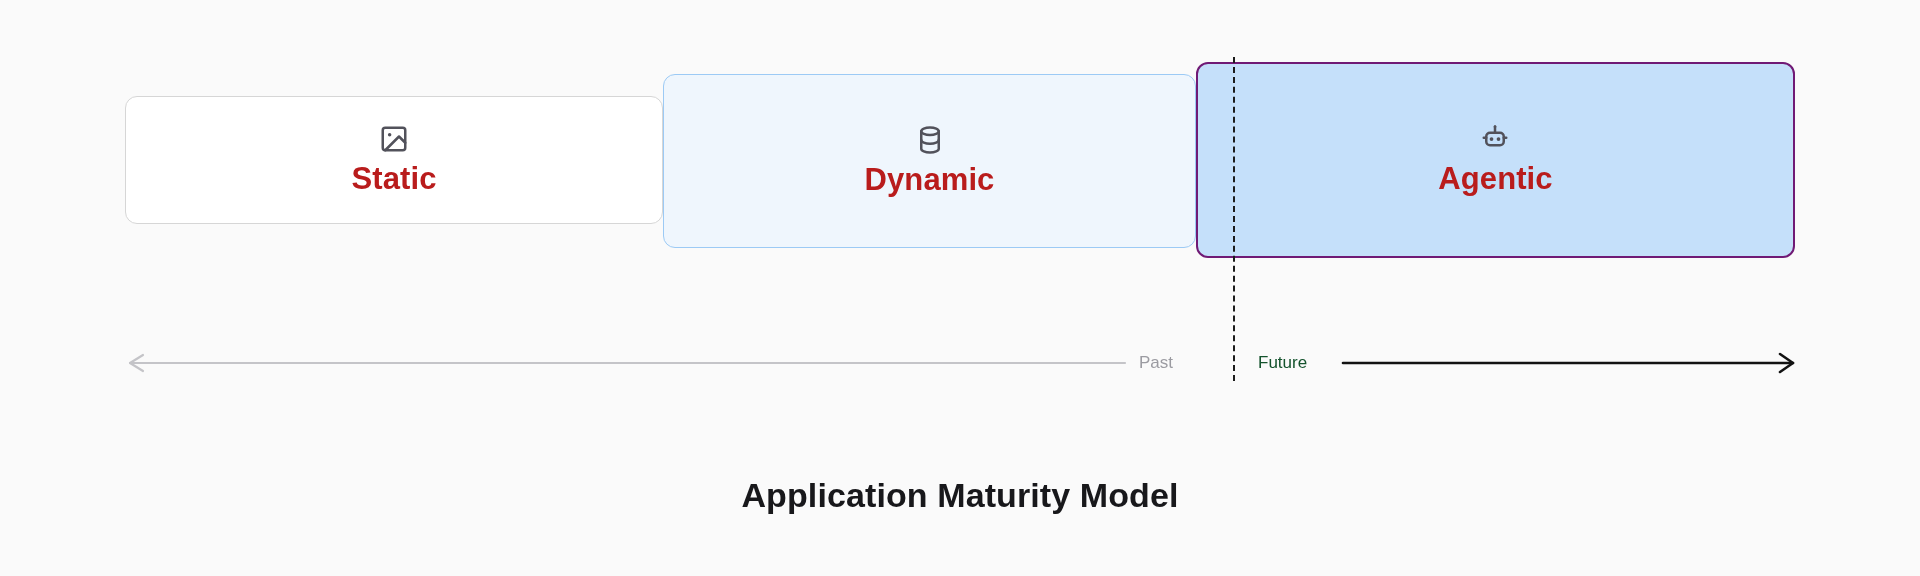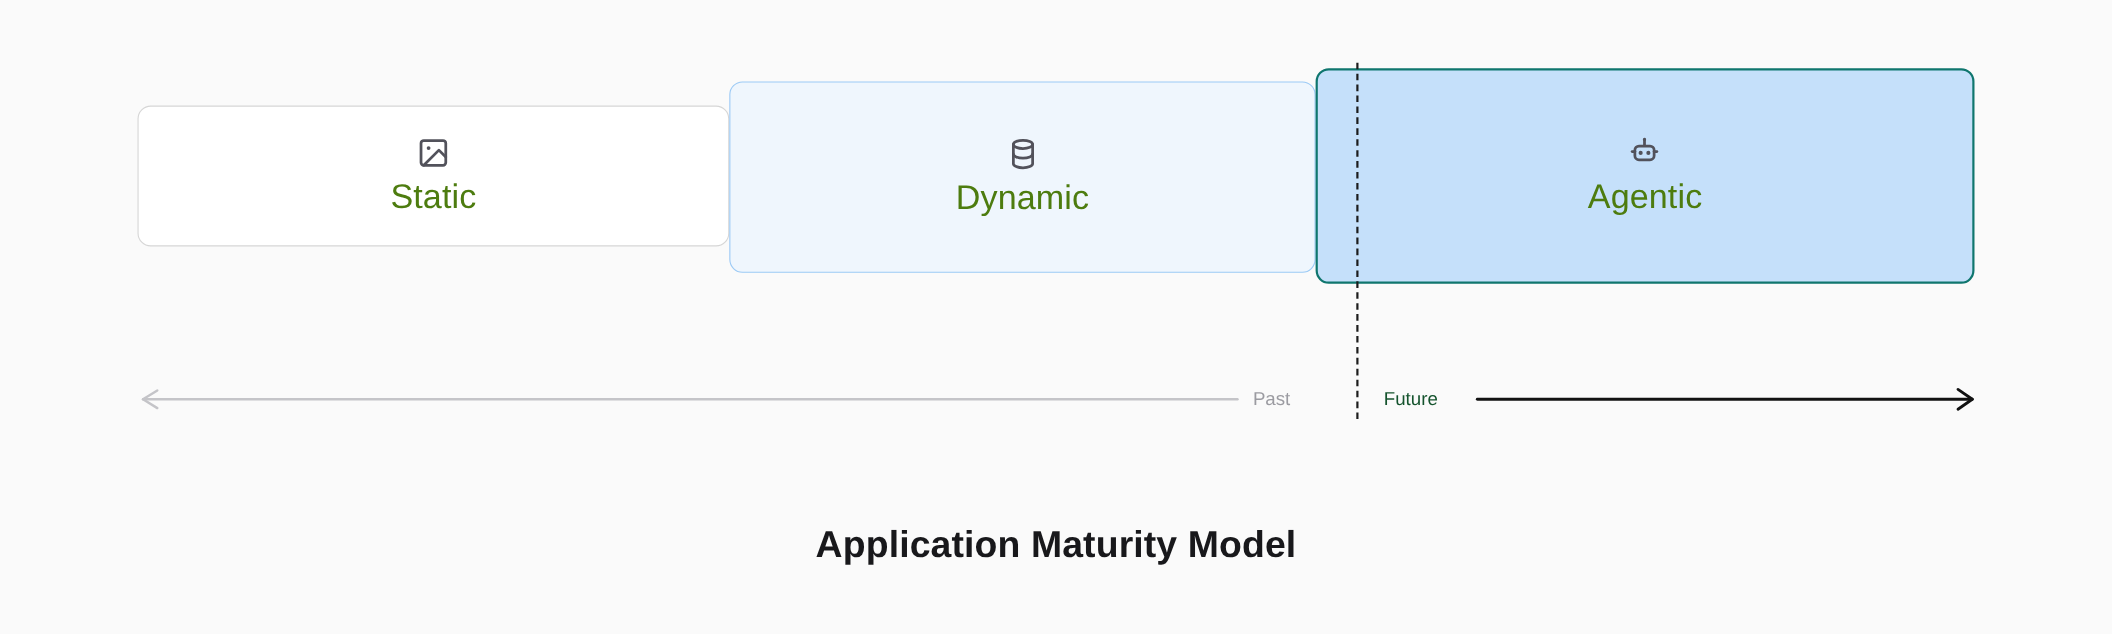--- a/index.html
+++ b/index.html
@@ -51,21 +51,21 @@
     border: 1px solid #9ccaf5;
     z-index: 2;
   }
 
   .card-agentic {
     left: 1196px;
     top: 62px;
     width: 599px;
     height: 196px;
     background: #c5e0fa;
-    border: 2px solid #0f766e;
+    border: 2px solid #701a75;
     z-index: 3;
   }
 
   .card-inner {
     display: flex;
     flex-direction: column;
     align-items: center;
     justify-content: center;
     position: relative;
     z-index: 2;
@@ -77,22 +77,22 @@
     margin-bottom: 8px;
   }
   .card-icon svg {
     display: block;
     width: 30px;
     height: 30px;
   }
 
   .card-label {
     font-size: 31px;
-    font-weight: 400;
-    color: #4d7c0f;
+    font-weight: 700;
+    color: #b91c1c;
     letter-spacing: 0.1px;
     line-height: 1.1;
   }
 
   
   .divider-dashed {
     position: absolute;
     left: 1233px;
     top: 57px;
     width: 0;

